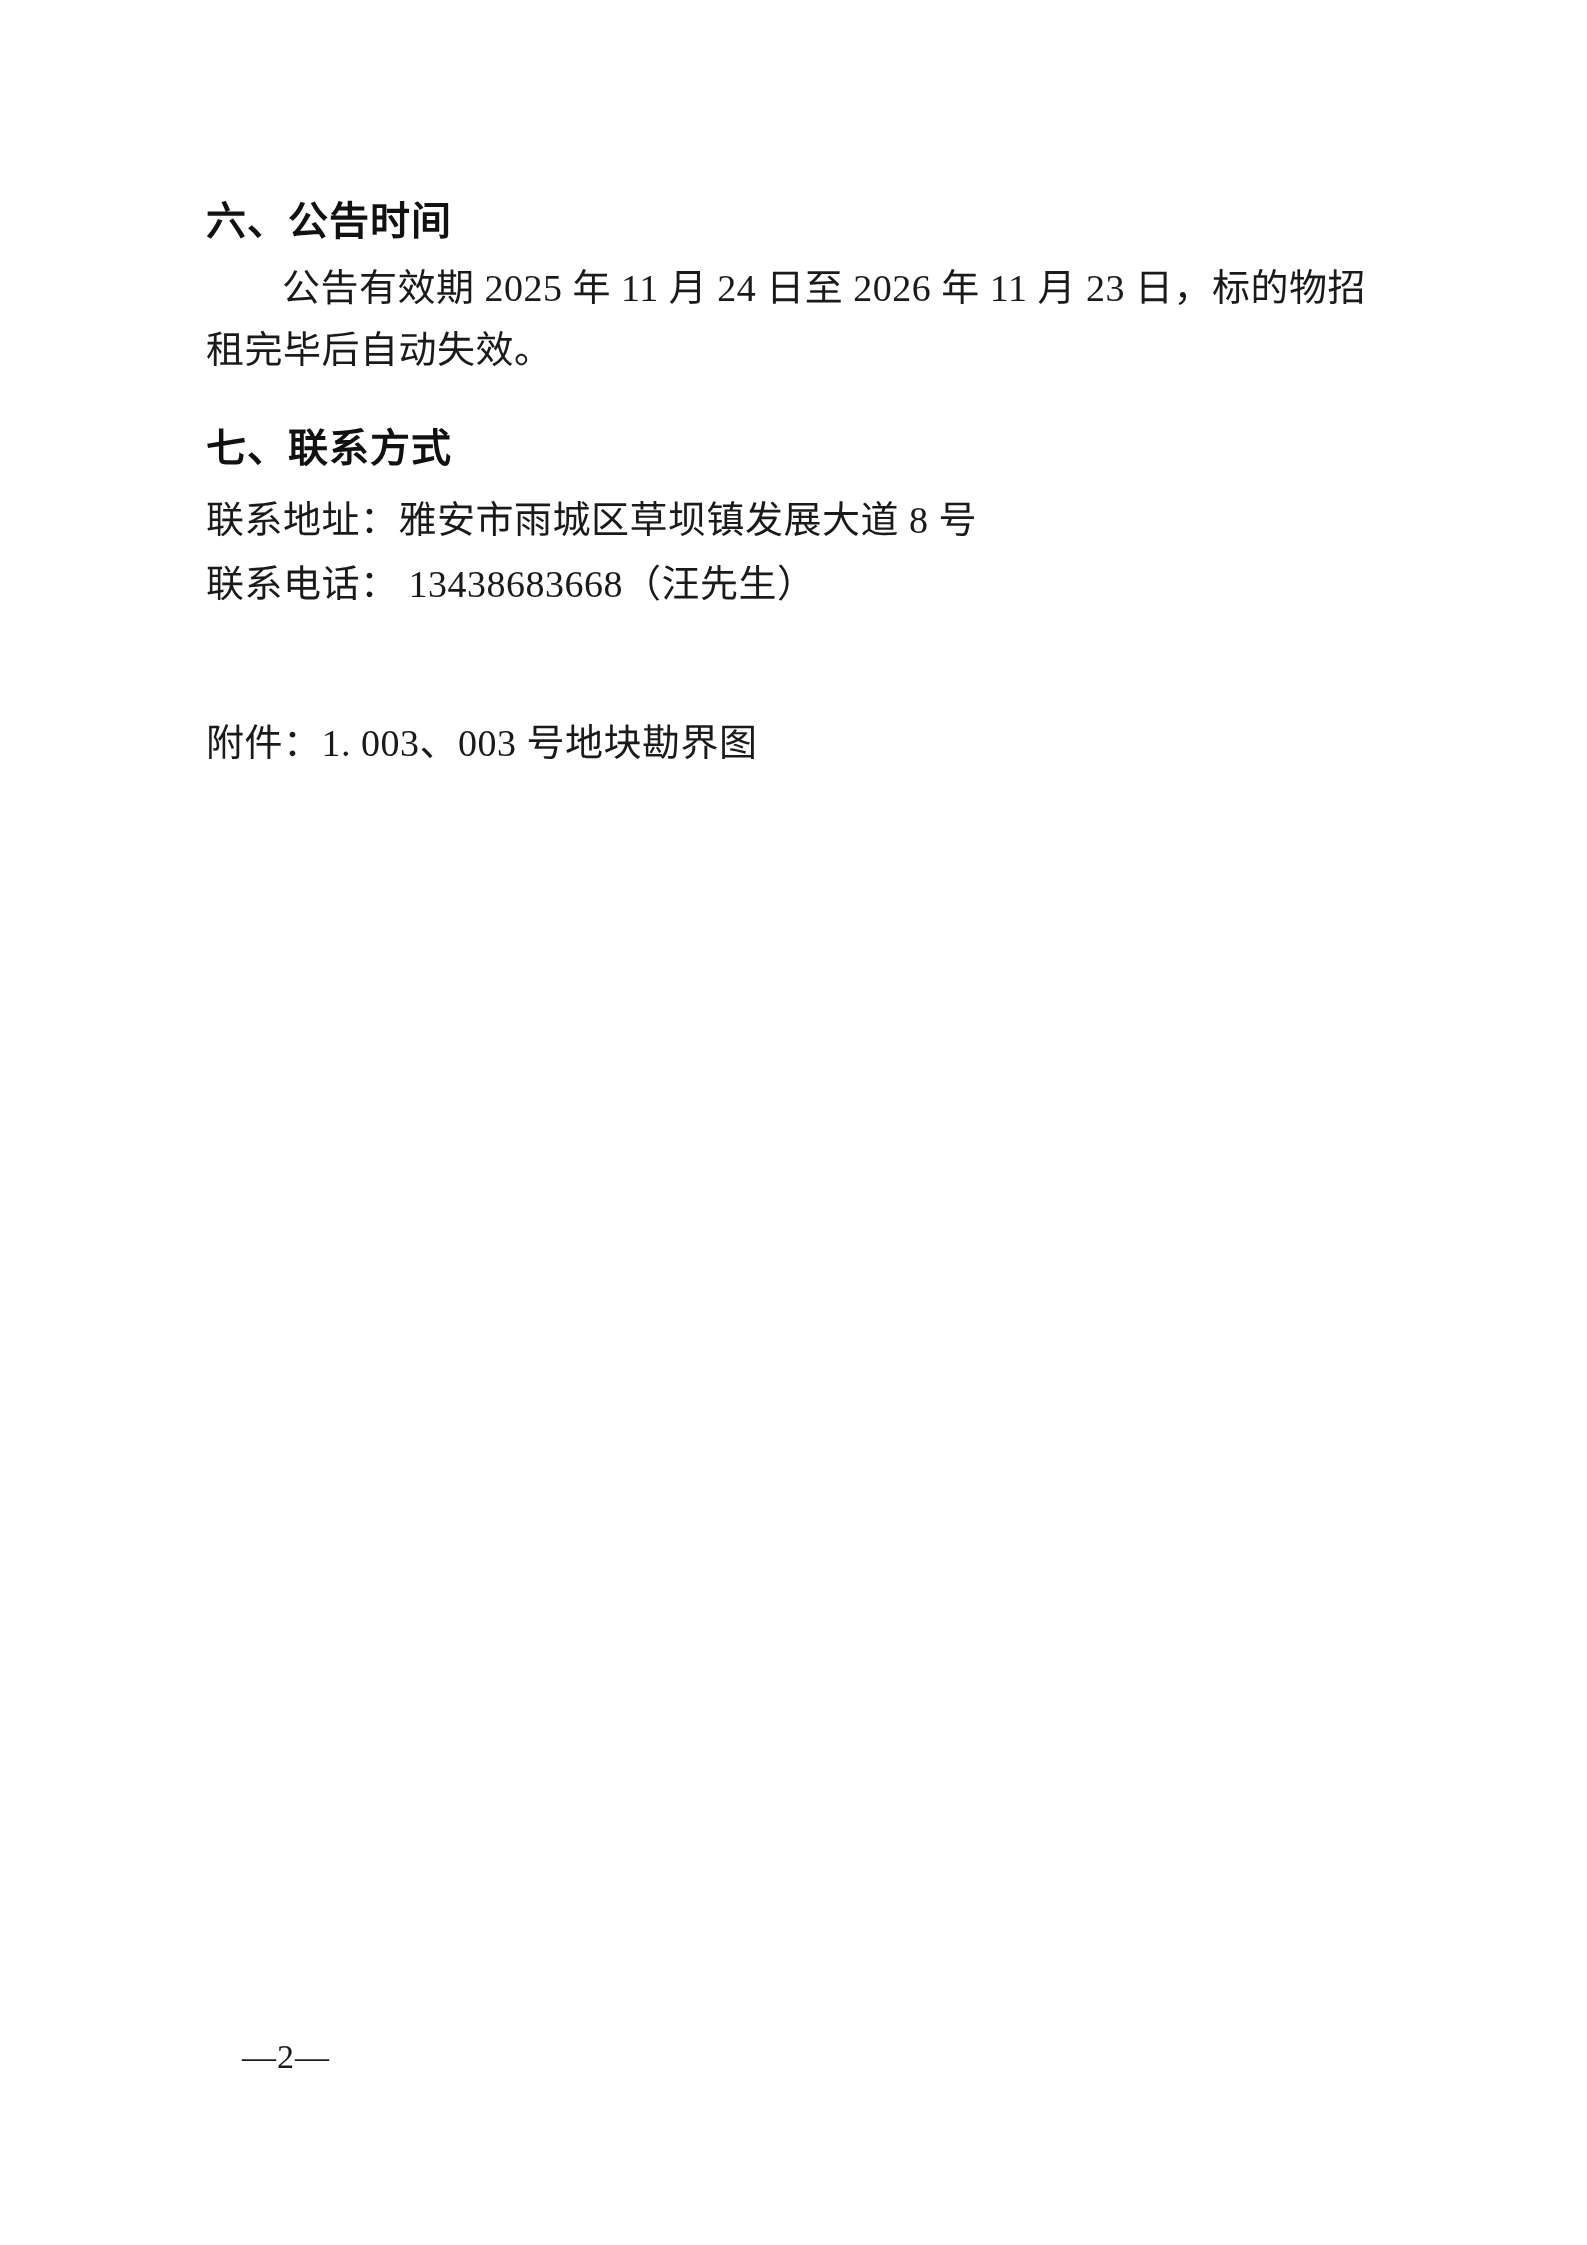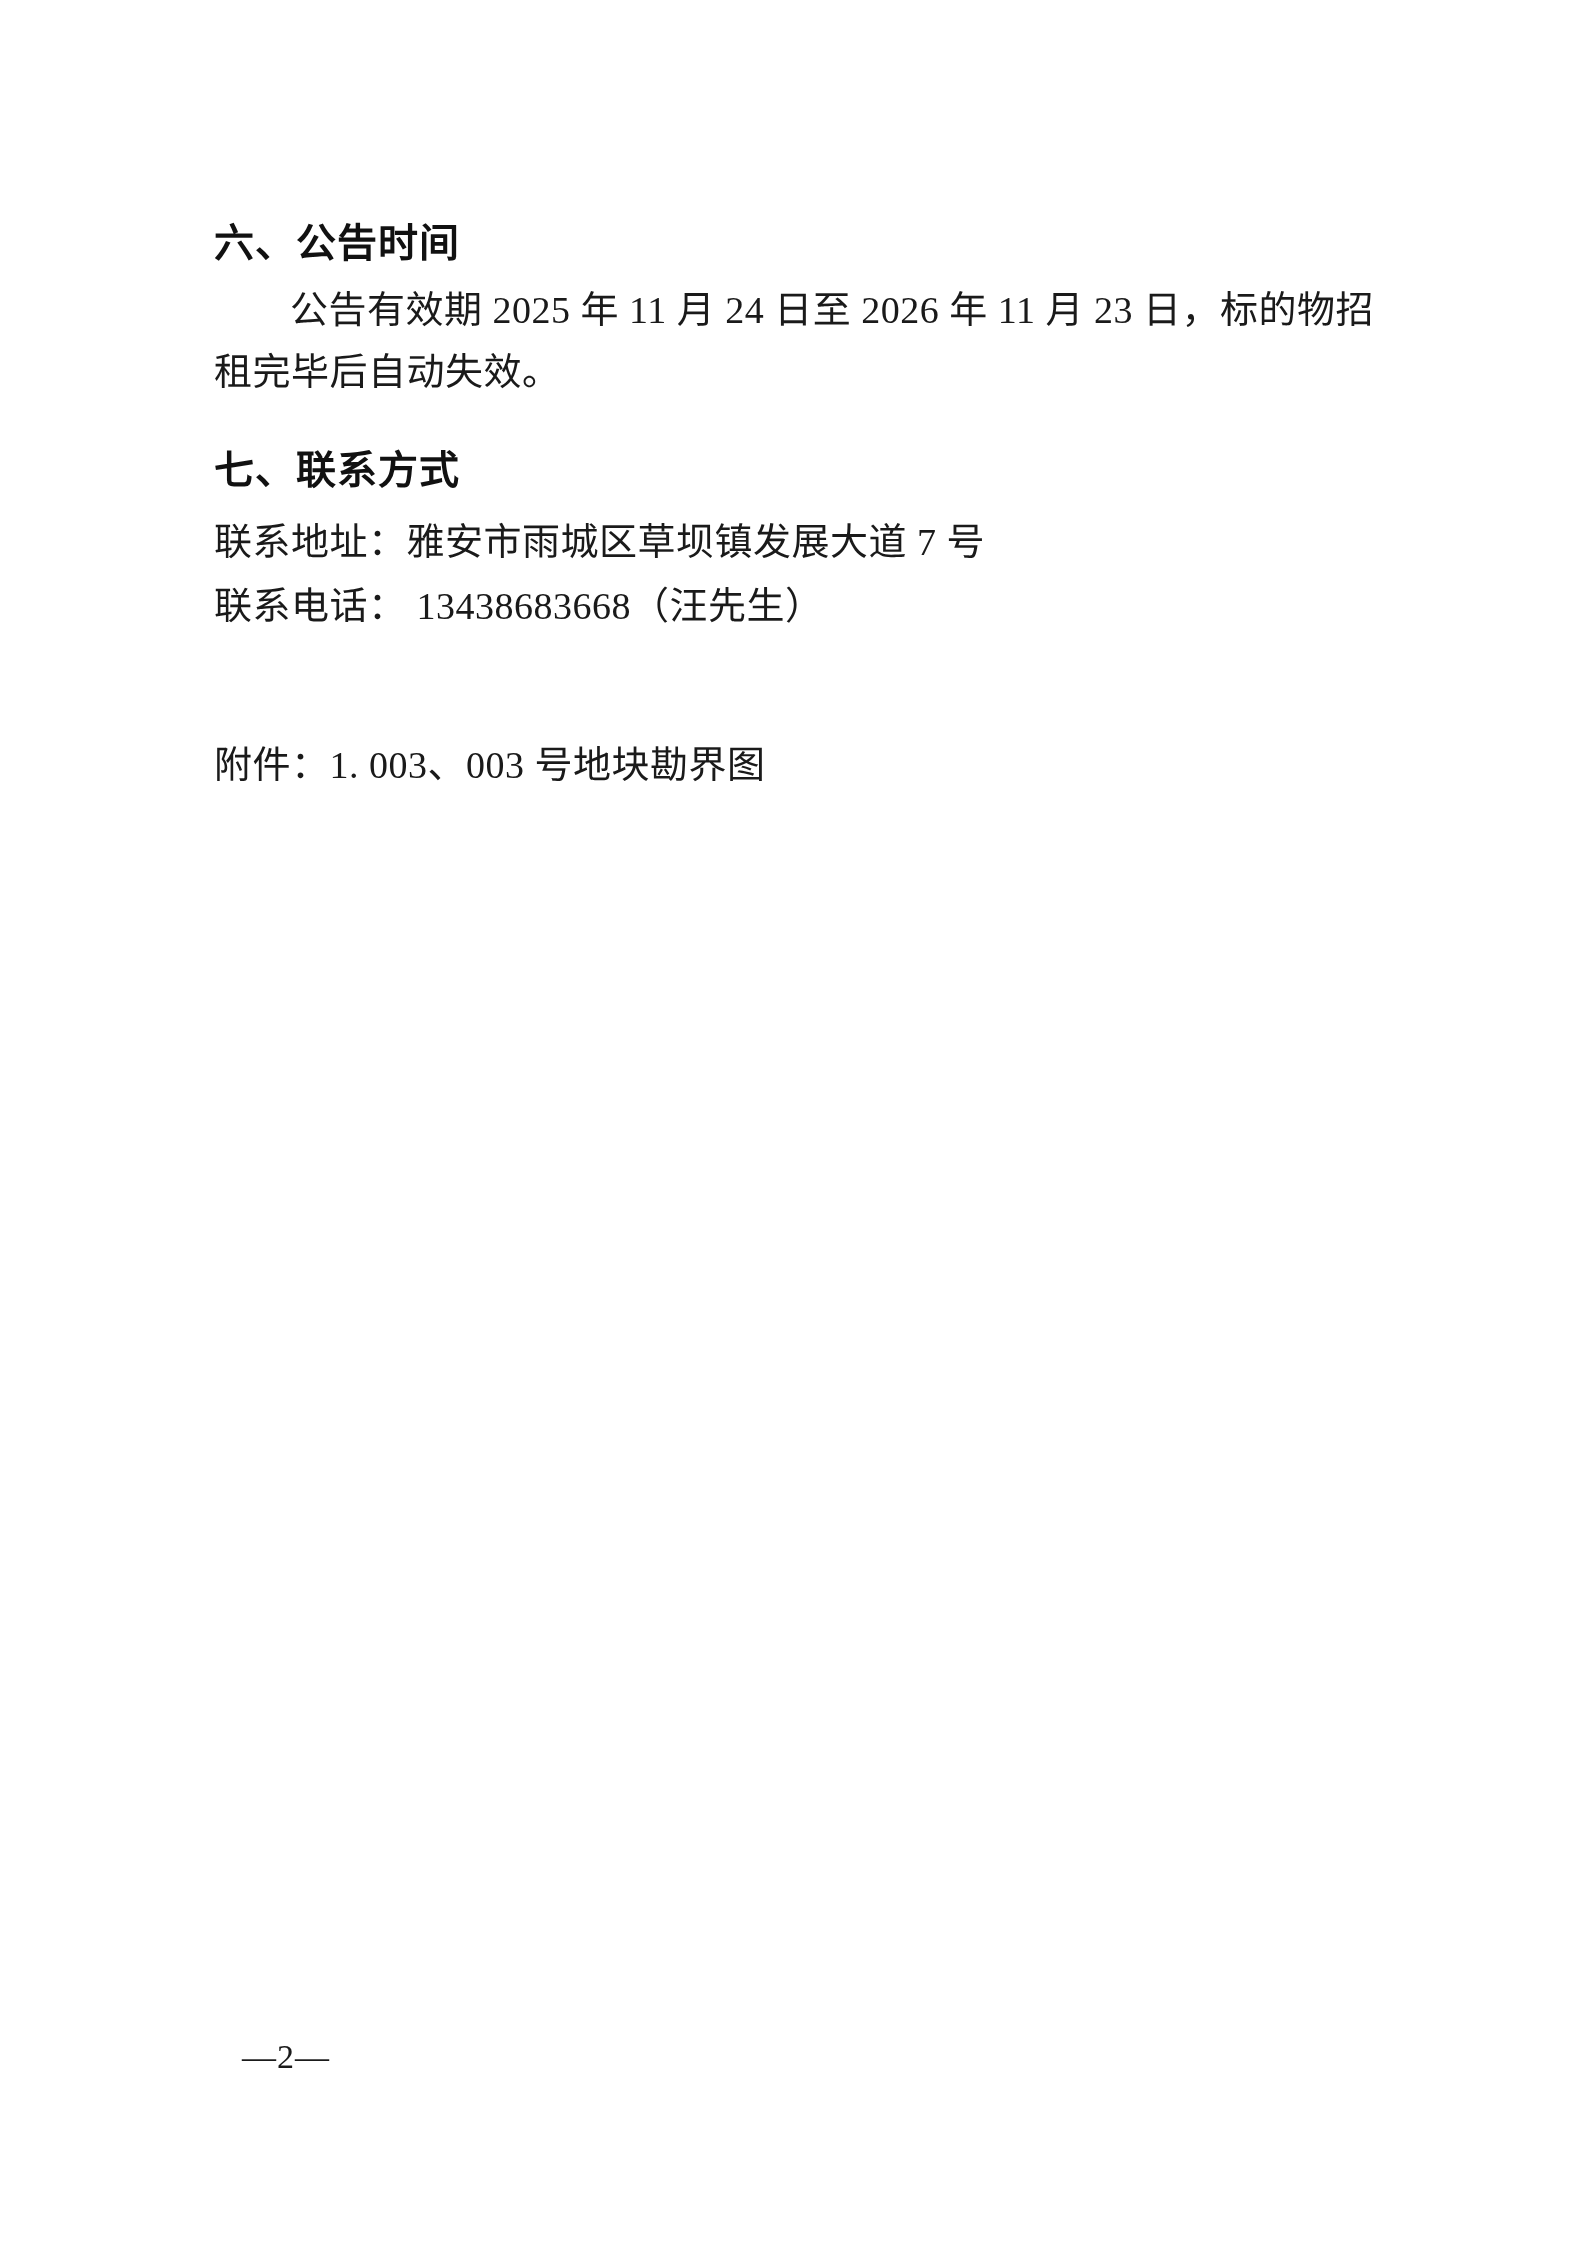--- a/index.html
+++ b/index.html
@@ -16,24 +16,23 @@
     color: #1a1a1a;
     overflow: hidden;
   }
   .page {
     position: absolute;
     inset: 0;
     padding: 0;
   }
   .content {
     position: absolute;
-    left: 214px;
+    left: 206px;
     top: 190px;
     width: 1160px;
-    margin-top: 22px;
   }
   .section-heading {
     font-family: "DejaVu Sans", "Liberation Sans", sans-serif;
     font-weight: bold;
     font-size: 40px;
     line-height: 1.55;
     letter-spacing: 1px;
     margin: 0;
     padding: 0;
     color: #111111;
@@ -92,21 +91,21 @@
 <div class="page">
   <div class="content">
 
     <h2 class="section-heading heading-1">六、公告时间</h2>
 
     <p class="para indent">公告有效期 2025 年 11 月 24 日至 2026 年 11 月 23 日，标的物招租完毕后自动失效。</p>
 
     <h2 class="section-heading heading-2">七、联系方式</h2>
 
     <div class="contact-block">
-      <p class="contact-line indent-1">联系地址：雅安市雨城区草坝镇发展大道 7 号</p>
+      <p class="contact-line indent-1">联系地址：雅安市雨城区草坝镇发展大道 8 号</p>
       <p class="contact-line indent-1">联系电话： 13438683668（汪先生）</p>
     </div>
 
     <div class="attachment-block">
       <p class="attachment-line">附件：1. 003、003 号地块勘界图</p>
     </div>
 
   </div>
 
   <div class="page-number">—2—</div>

